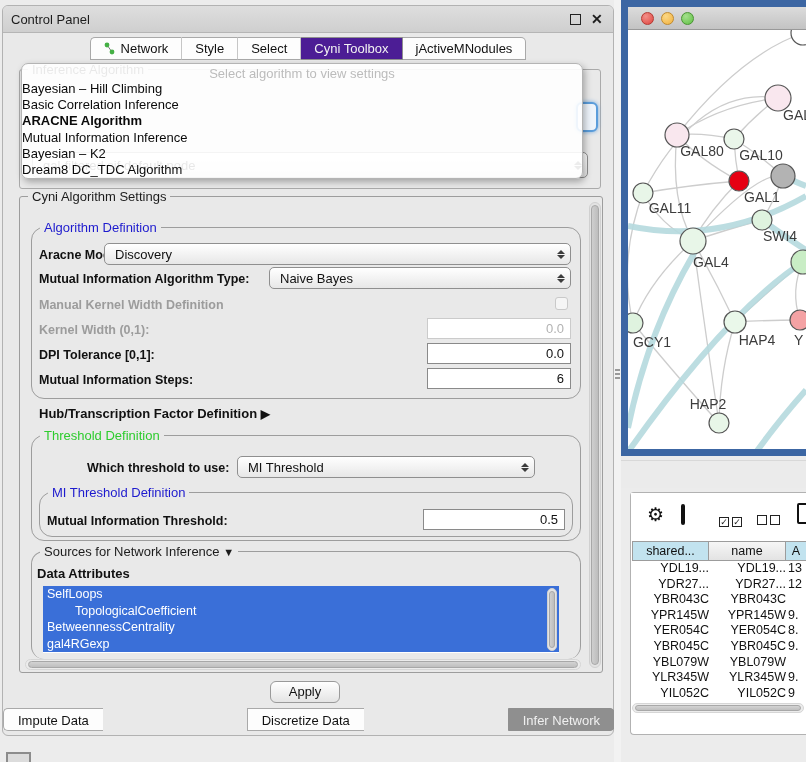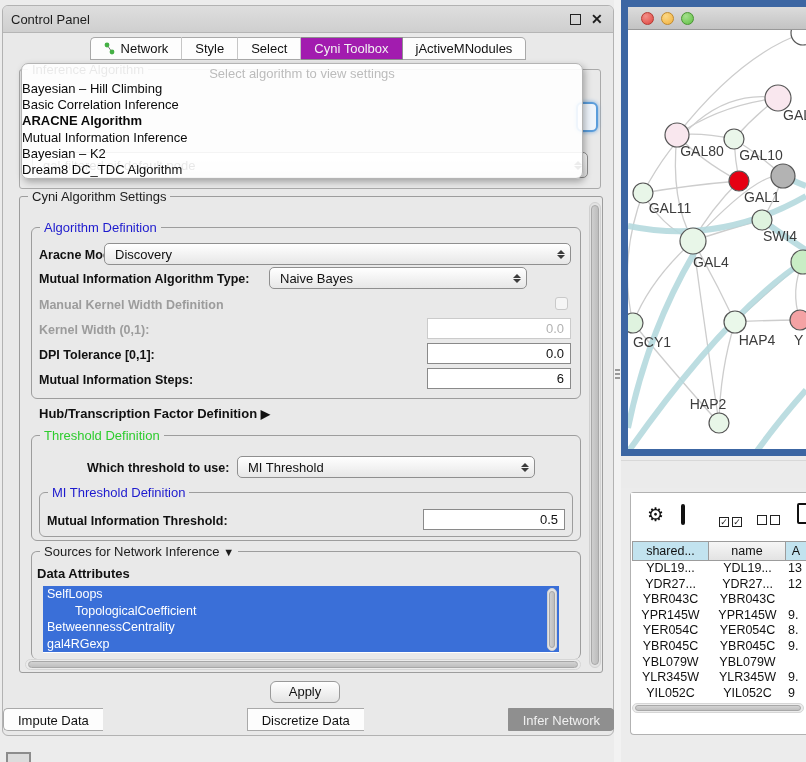--- a/index.html
+++ b/index.html
@@ -19,21 +19,21 @@
   .float-box { width:11px; height:11px; border:1.5px solid #222; background:transparent; top:8px; left:567px;}
   .close-x { left:588px; top:5px; font-weight:bold; font-size:14px;}
 
   
   .tabrow { left:0; top:31px; width:100%; display:flex; justify-content:center; }
   .tab { background:#fdfdfd; border-top:1px solid #a9a9a9; border-bottom:1px solid #a9a9a9;
     padding:4px 13px 5px 13px; font-size:13px; color:#111; height:23px;
     border-right:1px solid #c6c6c6; display:flex; align-items:center; gap:5px;}
   .tab:first-child { border-left:1px solid #a9a9a9; border-radius:5px 0 0 0; }
   .tab:last-child { border-right:1px solid #a9a9a9; border-radius:0 5px 0 0; }
-  .tab.selected { background:#a21caf; color:#f2f2f2; border-color:#8f8f8f; }
+  .tab.selected { background:#4c1d95; color:#f2f2f2; border-color:#8f8f8f; }
 
   
   .bg-group { border:1px solid #aaa; border-radius:3px; background:#e9e9e9; }
   .legend { position:absolute; top:-8px; left:8px; background:#e9e9e9; padding:0 4px;
     font-size:13px; color:#1c1c1c; white-space:nowrap; }
   .legend.blue { color:#1d1ace; }
   .legend.green { color:#2ecc2e; }
   .combo { background:linear-gradient(#ffffff,#e7e7e7); border:1px solid #8f8f8f;
     border-radius:5px; display:flex; align-items:center; font-size:13px; color:#111; }
   .combo .val { flex:1; padding-left:10px; white-space:nowrap; overflow:hidden;}
@@ -46,21 +46,21 @@
   
   .dropdown { left:18px; top:57px; width:562px; height:116px;
     background:rgba(255,255,255,0.90); border:1px solid #b4b4b4; border-radius:7px;
     box-shadow:2px 3px 7px rgba(0,0,0,0.30); overflow:hidden; }
   .dd-prompt { text-align:center; color:#bcbcbc; font-size:13px; padding-top:2px; height:17px;}
   .dd-item { font-size:13px; color:#0a0a0a; padding-left:0; height:16.2px; line-height:16.2px;
     white-space:nowrap;}
   .dd-item.selected { font-weight:bold; }
 
   
-  .fieldset { position:absolute; border:1px solid #9d9d9d; border-radius:6px; }
+  .fieldset { position:absolute; border:1px solid #9d9d9d; border-radius:13px; }
   .lbl { position:absolute; font-size:12.5px; font-weight:bold; color:#111; white-space:nowrap; }
   .lbl.dis { color:#9c9c9c; }
   .tfield { position:absolute; background:#fff; border:1px solid #8a8a8a;
     font-size:13px; color:#111; text-align:right; padding:2px 6px 0 16px; }
   .tfield.dis { border-color:#cbcbcb; color:#b3b3b3; }
   .checkbox { position:absolute; width:13px; height:13px; border:1px solid #c9c9c9;
     border-radius:3px; background:#f5f5f5; }
 
   
   .vscroll-track { background:#e3e3e3; border-radius:6px; border:1px solid #d0d0d0;}
@@ -113,21 +113,21 @@
   .page-icon { width:17px; height:21px; border:2.5px solid #111; border-radius:2px; }
   .thead { display:flex; position:absolute; left:1px; top:48px; width:175px; height:20px; }
   .th { border:1px solid #9c9c9c; border-left:none; font-size:12.5px; color:#111;
     display:flex; align-items:center; justify-content:center; overflow:hidden; white-space:nowrap;}
   .th:first-child { border-left:1px solid #9c9c9c; }
   .th.blue { background:#c2e3ef; }
   .th.gray { background:linear-gradient(#f6f6f6,#e3e3e3); }
   .tbody { position:absolute; left:1px; top:68px; width:175px; height:141px; overflow:hidden;
     background:#fff; }
   .tr { display:flex; height:15.6px; }
-  .td { font-size:12.5px; color:#111; text-align:center; white-space:nowrap; overflow:hidden; }
+  .td { font-size:12.5px; color:#111; text-align:right; white-space:nowrap; overflow:hidden; }
   .td.c1 { width:77px; }
   .td.c2 { width:77px; }
   .td.c3 { width:21px; text-align:left; padding-left:2px;}
   .tp-hscroll { left:632px; top:703px; width:172px; height:10px; }
 
   .corner-btn { left:6px; top:752px; width:25px; height:10px; border:2px solid #8c8c8c;
     background:#dcdcdc; border-bottom:none;}
 
   svg text { font-family:"Liberation Sans", sans-serif; }
 </style>
@@ -206,21 +206,21 @@
     <div class="lbl" style="left:36px; top:242px;">Aracne Mode:</div>
     <div class="combo abs" style="left:101px; top:237px; width:467px; height:22px;">
       <span class="val">Discovery</span>
       <span class="stepper">
           <span class="tri-up"></span>
           <span class="tri-dn"></span>
         </span>
     </div>
 
     <div class="lbl" style="left:36px; top:266px;">Mutual Information Algorithm Type:</div>
-    <div class="combo abs" style="left:266px; top:261px; width:258px; height:22px;">
+    <div class="combo abs" style="left:266px; top:261px; width:302px; height:22px;">
       <span class="val">Naive Bayes</span>
       <span class="stepper">
           <span class="tri-up"></span>
           <span class="tri-dn"></span>
         </span>
     </div>
 
     <div class="lbl dis" style="left:36px; top:292px;">Manual Kernel Width Definition</div>
     <div class="checkbox" style="left:552px; top:291px;"></div>
 

